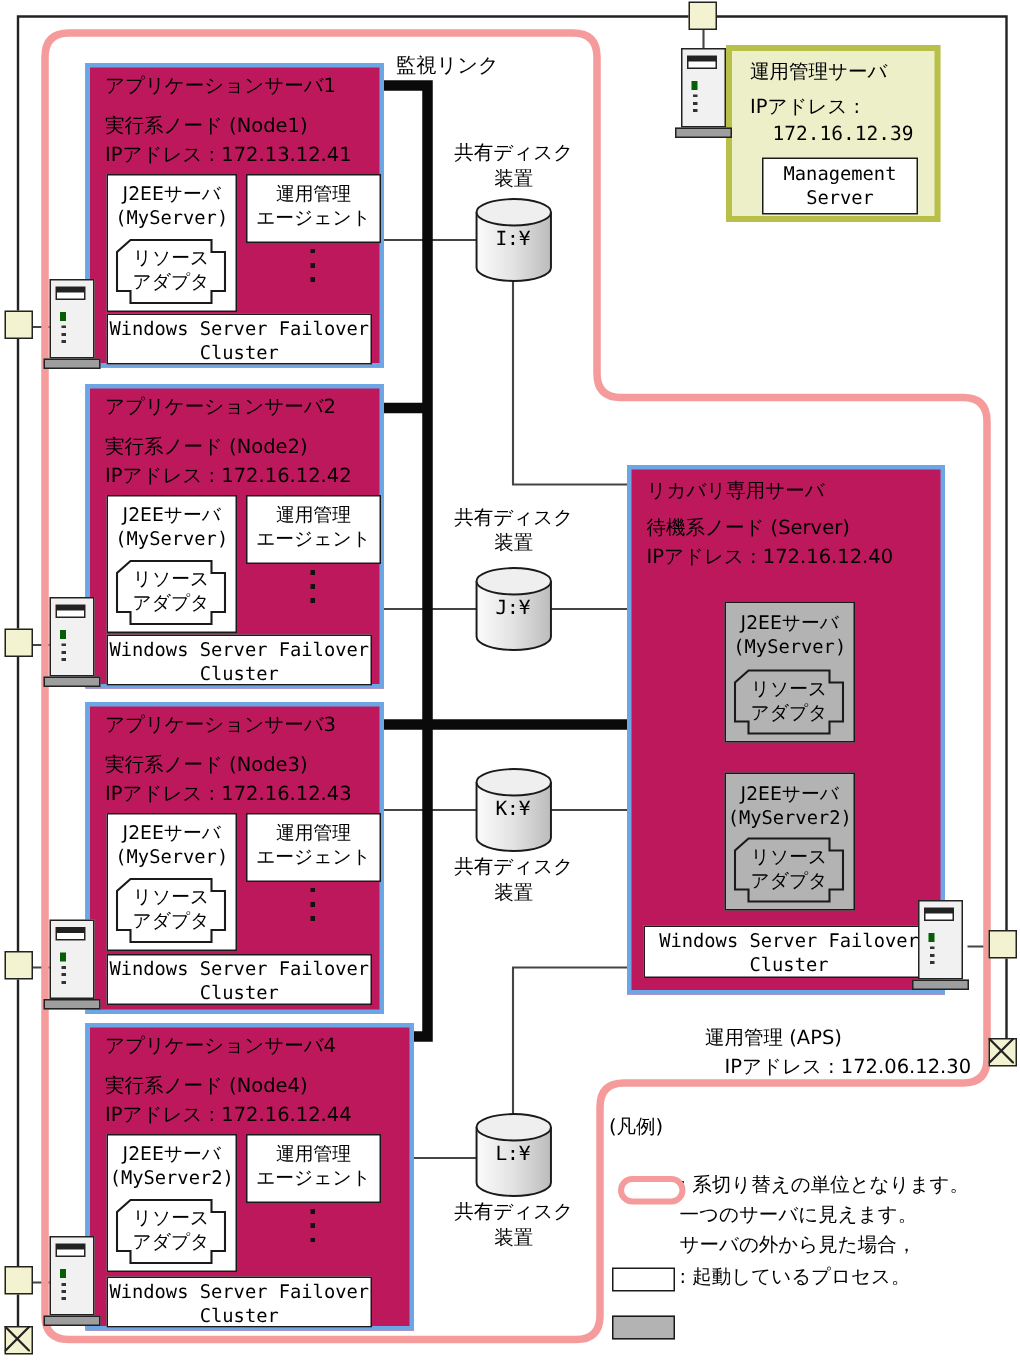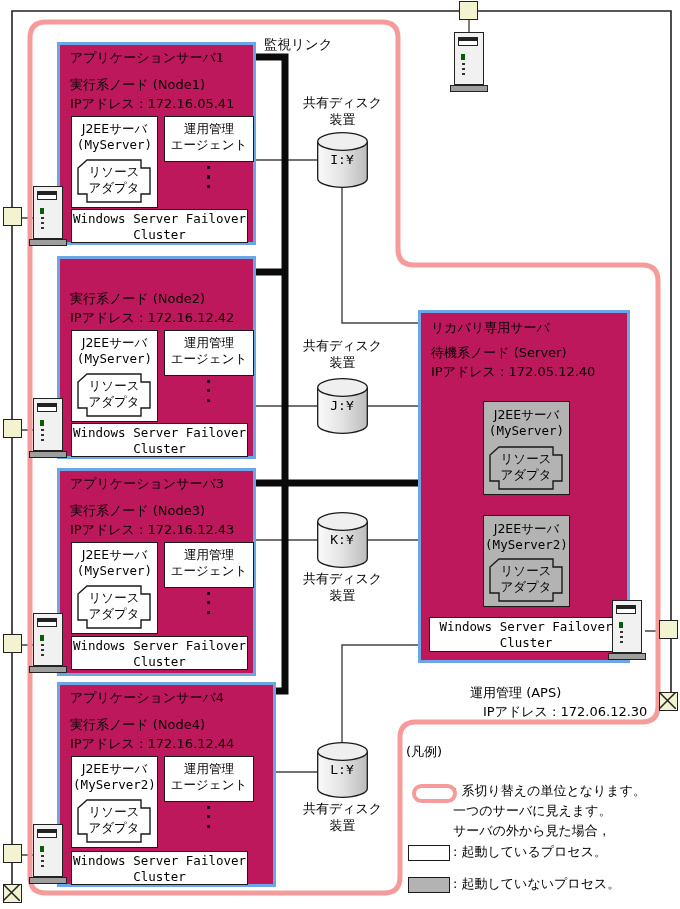--- a/index.html
+++ b/index.html
@@ -119,21 +119,21 @@
     <div>装置</div>
   </div>
   <div class="dlabel" style="top:800px">
     <div>共有ディスク</div>
     <div>装置</div>
   </div>
 
   <div class="nodebox" style="left:57px;top:42px;width:199px;height:203px">
     <div class="lbl" style="left:10px;top:4px">アプリケーションサーバ1</div>
     <div class="lbl" style="left:10px;top:31px">実行系ノード (Node1)</div>
-    <div class="lbl" style="left:10px;top:50px">IPアドレス : 172.16.05.41</div>
+    <div class="lbl" style="left:10px;top:50px">IPアドレス : 172.13.12.41</div>
     <div class="pbox" style="left:11px;top:71px;width:87px;height:92px">
       <div class="pl">J2EEサーバ</div>
       <div class="pl mono">(MyServer)</div>
       <div class="ra" style="left:5px;top:42px">
         <svg viewBox="0 0 74 44">
             <path d="M10,1 H64 V9 H73 V35 H64 V43 H10 V35 H1 V9 Z"></path>
           </svg>
         <div class="ra-t">リソース</div>
         <div class="ra-t">アダプタ</div>
       </div>
@@ -143,20 +143,21 @@
       <div class="pl">エージェント</div>
     </div>
     <div class="vdots" style="left:147px;top:121px"></div>
     <div class="pbox mono" style="left:11px;top:164px;width:177px;height:34px">
       <div class="pl">Windows Server Failover</div>
       <div class="pl">Cluster</div>
     </div>
   </div>
 
   <div class="nodebox" style="left:57px;top:256px;width:199px;height:203px">
+    <div class="lbl" style="left:10px;top:4px">アプリケーションサーバ2</div>
     <div class="lbl" style="left:10px;top:31px">実行系ノード (Node2)</div>
     <div class="lbl" style="left:10px;top:50px">IPアドレス : 172.16.12.42</div>
     <div class="pbox" style="left:11px;top:71px;width:87px;height:92px">
       <div class="pl">J2EEサーバ</div>
       <div class="pl mono">(MyServer)</div>
       <div class="ra" style="left:5px;top:42px">
         <svg viewBox="0 0 74 44">
             <path d="M10,1 H64 V9 H73 V35 H64 V43 H10 V35 H1 V9 Z"></path>
           </svg>
         <div class="ra-t">リソース</div>
@@ -222,21 +223,21 @@
     <div class="vdots" style="left:147px;top:121px"></div>
     <div class="pbox mono" style="left:11px;top:166px;width:177px;height:34px">
       <div class="pl">Windows Server Failover</div>
       <div class="pl">Cluster</div>
     </div>
   </div>
 
   <div class="nodebox" style="left:418px;top:310px;width:212px;height:353px">
     <div class="lbl" style="left:10px;top:6px">リカバリ専用サーバ</div>
     <div class="lbl" style="left:10px;top:31px">待機系ノード (Server)</div>
-    <div class="lbl" style="left:10px;top:50px">IPアドレス : 172.05.12.40</div>
+    <div class="lbl" style="left:10px;top:50px">IPアドレス : 172.16.12.40</div>
     <div class="gbox" style="left:62px;top:88px;width:87px;height:94px">
       <div class="pl">J2EEサーバ</div>
       <div class="pl mono">(MyServer)</div>
       <div class="ra" style="left:5px;top:44px">
         <svg viewBox="0 0 74 44">
             <path d="M10,1 H64 V9 H73 V35 H64 V43 H10 V35 H1 V9 Z"></path>
           </svg>
         <div class="ra-t">リソース</div>
         <div class="ra-t">アダプタ</div>
       </div>
@@ -253,20 +254,29 @@
       </div>
     </div>
     <div class="pbox mono" style="left:8px;top:304px;width:194px;height:35px">
       <div class="pl">Windows Server Failover</div>
       <div class="pl">Cluster</div>
     </div>
   </div>
   <div class="lbl" style="left:470px;top:684px">運用管理 (APS)</div>
   <div class="lbl" style="left:483px;top:703px">IPアドレス : 172.06.12.30</div>
 
+  <div class="mgmt">
+    <div class="lbl" style="left:12px;top:6px">運用管理サーバ</div>
+    <div class="lbl" style="left:12px;top:29px">IPアドレス :</div>
+    <div class="lbl mono" style="left:27px;top:47px">172.16.12.39</div>
+    <div class="pbox mono" style="left:20px;top:71px;width:104px;height:38px;padding-top:2px">
+      <div class="pl">Management</div>
+      <div class="pl">Server</div>
+    </div>
+  </div>
 
   <div class="tower" style="left:29px;top:186px">
     <div class="tw-body">
         <div class="tw-slot"></div>
         <div class="tw-led"></div>
         <div class="tw-mini"></div>
       </div>
     <div class="tw-base"></div>
   </div>
   <div class="tower" style="left:29px;top:398px">
@@ -332,17 +342,14 @@
   <div class="abs lg" style="left:453px;top:781px">
     <div>: 系切り替えの単位となります。</div>
     <div>一つのサーバに見えます。</div>
     <div>サーバの外から見た場合，</div>
   </div>
   <div class="swatch" style="left:408px;top:845px;background:#fff"></div>
   <div class="abs lg" style="left:453px;top:842px">
     <div>: 起動しているプロセス。</div>
   </div>
   <div class="swatch" style="left:408px;top:877px;background:#b3b3b3"></div>
-  <div class="abs lg" style="left:453px;top:874px">
-    <div>: 起動していないプロセス。</div>
-  </div>
 
 </div>
 
 </body></html>

